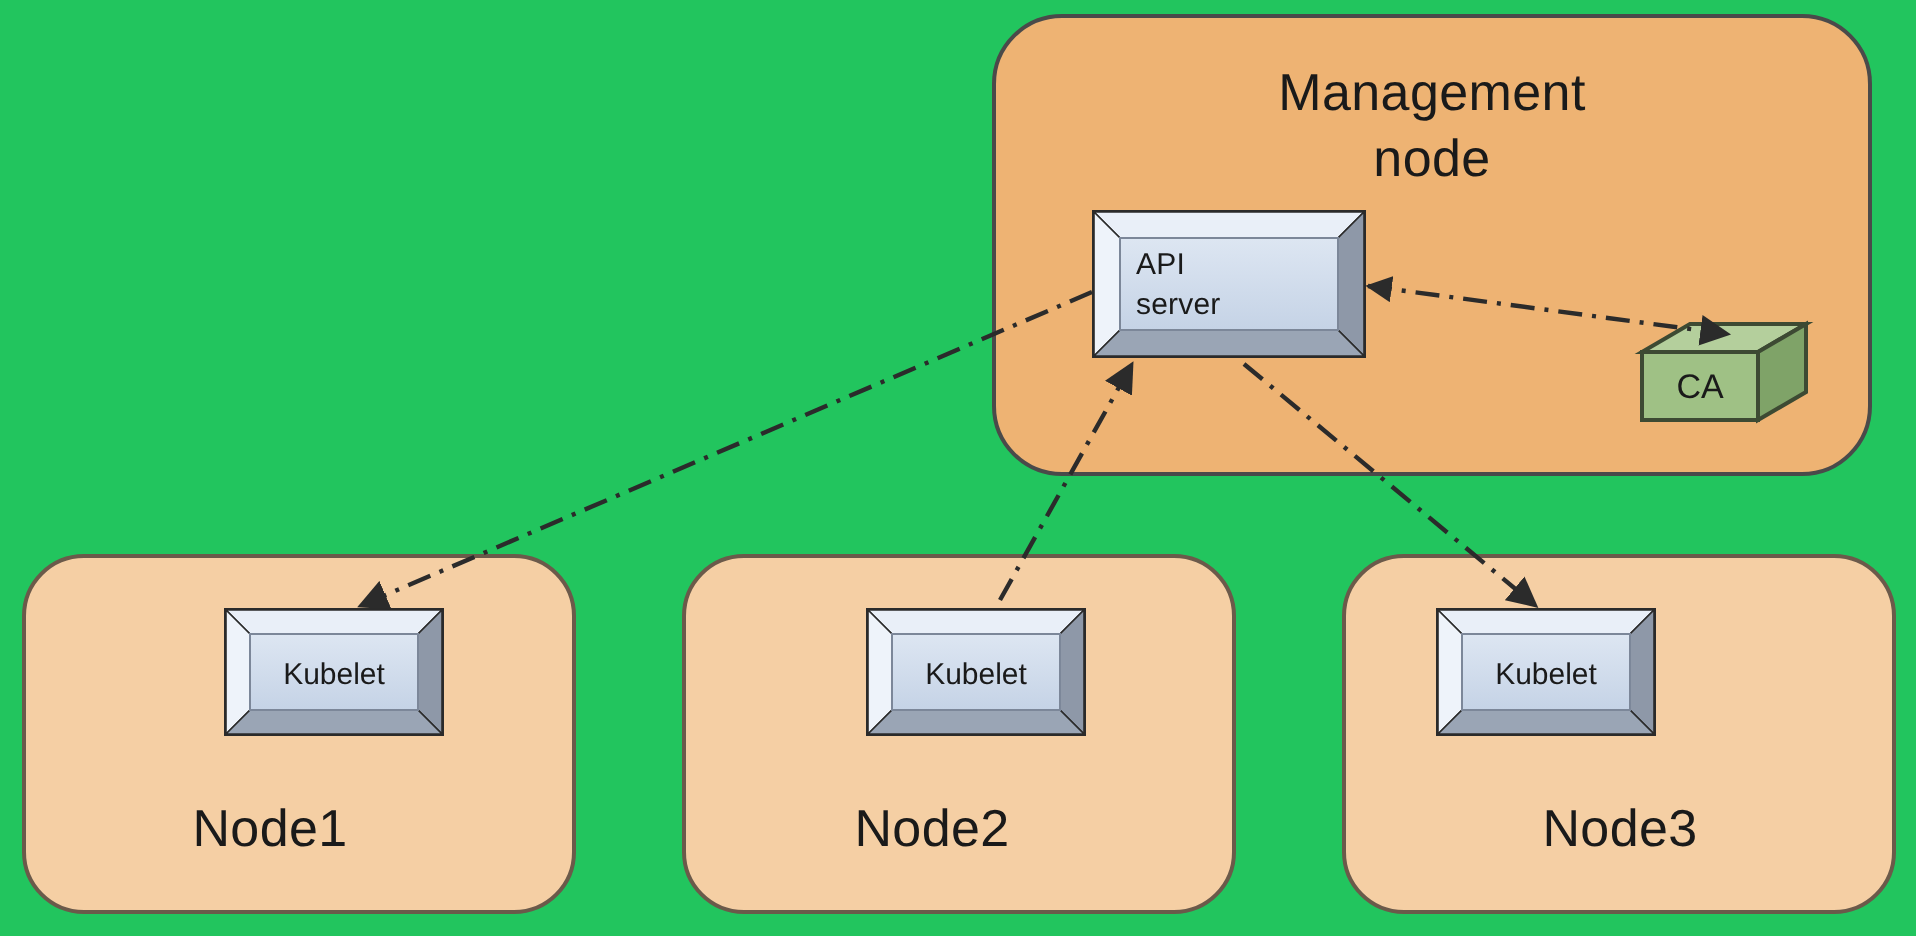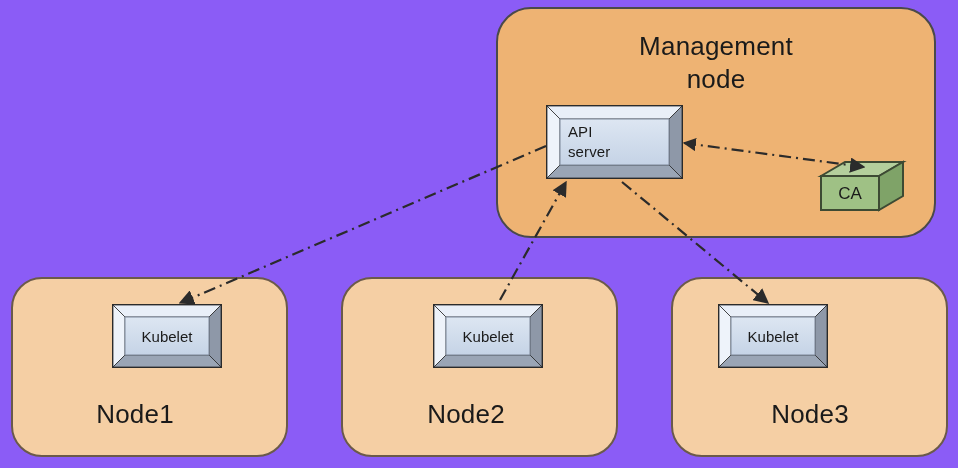--- a/index.html
+++ b/index.html
@@ -4,21 +4,21 @@
 <style>
   html, body {
     margin: 0;
     padding: 0;
     background: #ffffff;
   }
   #canvas {
     position: relative;
     width: 958px;
     height: 468px;
-    background: #8b5cf6;
+    background: #22c55e;
     font-family: "Liberation Sans", sans-serif;
     overflow: hidden;
   }
   #diagram-svg {
     position: absolute;
     left: 0;
     top: 0;
     width: 958px;
     height: 468px;
   }

